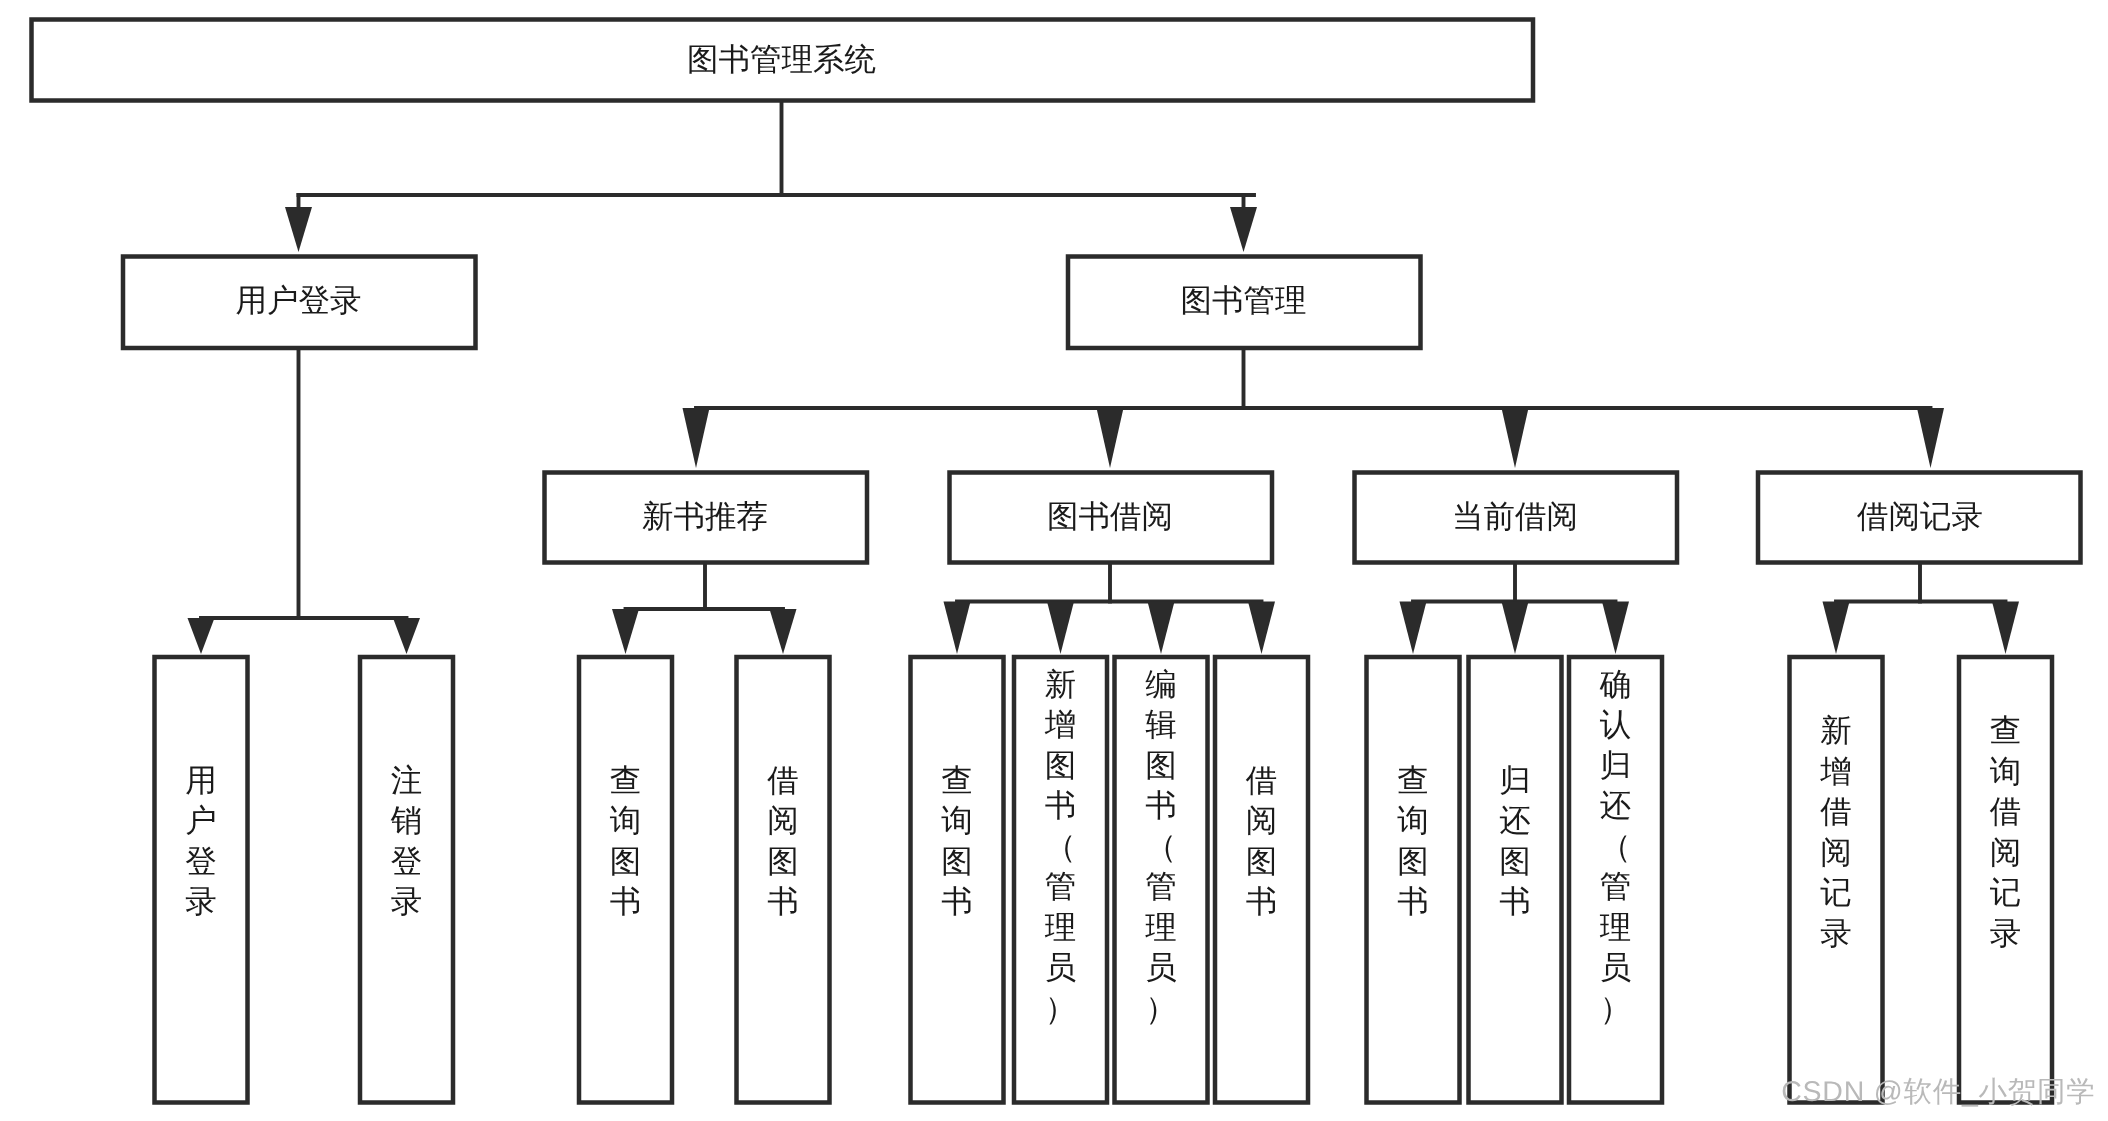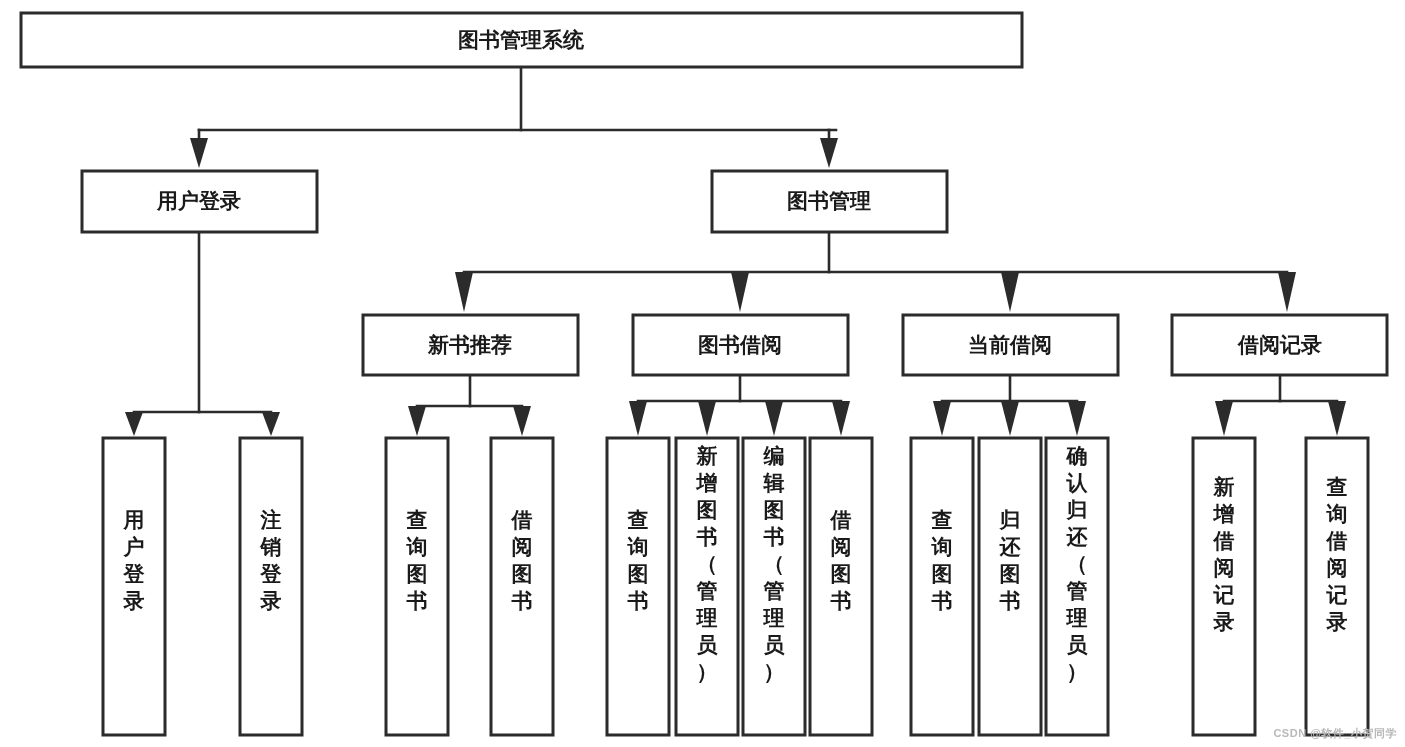--- a/index.html
+++ b/index.html
@@ -10,21 +10,20 @@
   body {
     width: 1405px;
     height: 747px;
     font-family: "Liberation Sans", "DejaVu Sans", sans-serif;
     overflow: hidden;
   }
   #diagram-root {
     position: relative;
     width: 1405px;
     height: 747px;
-    font-weight: bold;
   }
   svg.diagram-canvas {
     position: absolute;
     top: 0;
     left: 0;
     width: 1405px;
     height: 747px;
   }
   .node-box {
     fill: #ffffff;
@@ -54,21 +53,21 @@
     font-size: 21px;
     fill: #1a1a1a;
     text-anchor: middle;
     white-space: pre;
   }
   .watermark-text {
     position: absolute;
     right: 8px;
     bottom: 6px;
     font-family: "Liberation Sans", "DejaVu Sans", sans-serif;
-    font-size: 11px;
+    font-size: 19px;
     color: #b9b9b9;
     letter-spacing: 0.5px;
     user-select: none;
     pointer-events: none;
   }
 </style>
 </head>
 <body>
 
 <div id="diagram-root">

